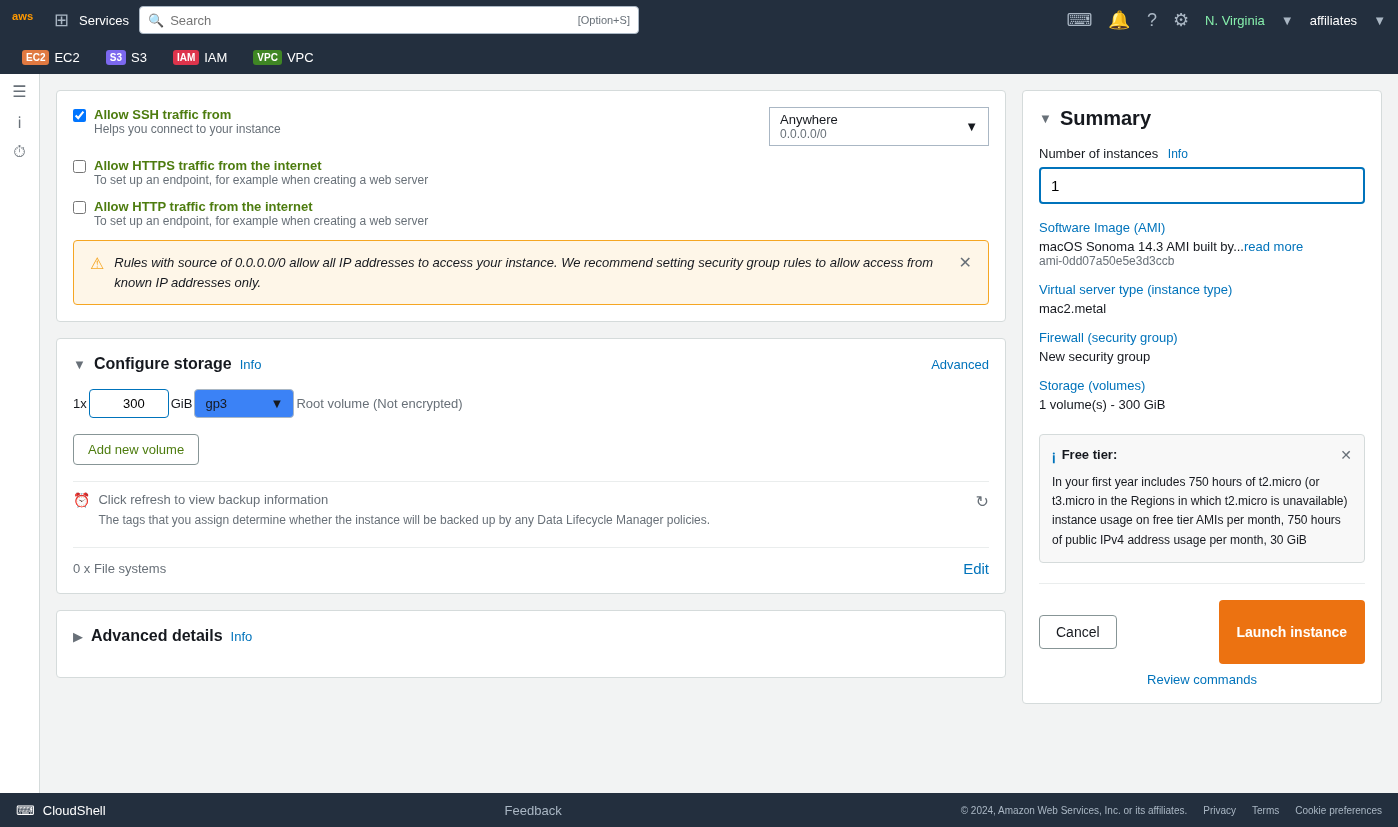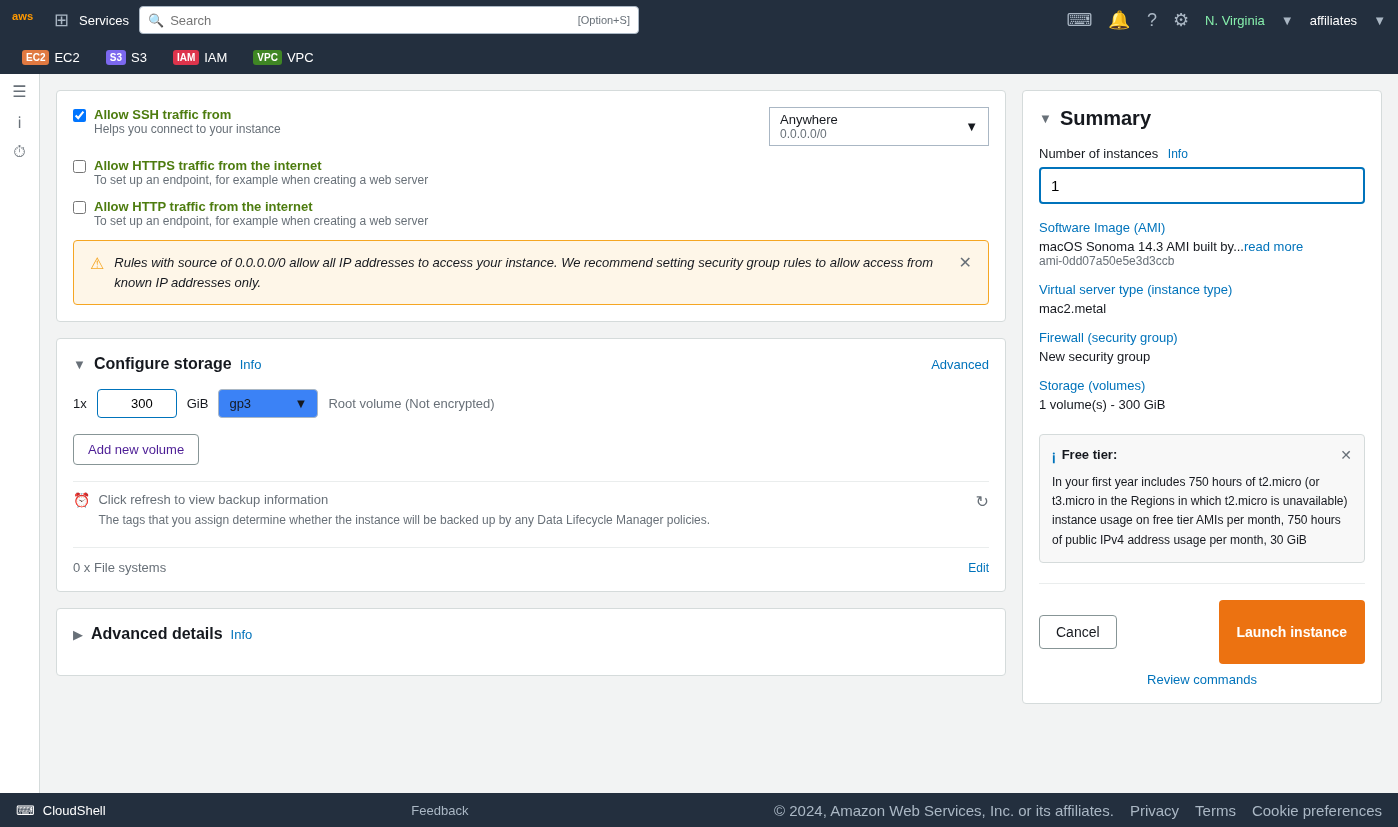--- a/index.html
+++ b/index.html
@@ -97,57 +97,57 @@
     
     .section-header {
       display: flex; align-items: center; gap: 8px; margin-bottom: 16px;
     }
     .section-title { font-size: 16px; font-weight: 600; color: #16191f; }
     .info-link { color: #0073bb; font-size: 13px; cursor: pointer; }
     .advanced-link { margin-left: auto; color: #0073bb; font-size: 13px; cursor: pointer; }
     .collapse-icon { color: #687078; cursor: pointer; }
 
     .storage-row {
-      display: flex; align-items: center; gap: 10px; margin-bottom: 16px; margin-top: 12px;
+      display: flex; align-items: center; gap: 2px; margin-bottom: 16px; margin-top: 12px;
     }
     .storage-multiplier { font-size: 13px; color: #16191f; }
     .storage-input {
       width: 80px; padding: 6px 23px; border: 1px solid #0073bb; border-radius: 4px;
       font-size: 13px; text-align: right;
     }
     .storage-unit { font-size: 13px; color: #16191f; }
     .storage-type-select {
       padding: 6px 10px; border: 1px solid #aab7c4; border-radius: 4px;
       font-size: 13px; background: #3b82f6; cursor: pointer; min-width: 100px;
       display: flex; align-items: center; justify-content: space-between; gap: 8px;
     }
     .storage-desc { font-size: 13px; color: #687078; }
 
     .add-volume-btn {
       padding: 7px 14px; border: 1px solid #879596; border-radius: 4px;
-      background: #fff; font-size: 13px; cursor: pointer; color: #4c1d95;
+      background: #fff; font-size: 13px; cursor: pointer; color: #4d7c0f;
       margin-bottom: 16px;
     }
 
     .backup-info {
       display: flex; align-items: flex-start; gap: 8px; padding: 10px 0;
       border-top: 1px solid #eaeded;
     }
     .backup-icon { color: #687078; font-size: 14px; }
     .backup-text { flex: 1; }
     .backup-title { font-size: 13px; color: #687078; }
     .backup-desc { font-size: 12px; color: #687078; margin-top: 4px; line-height: 1.5; }
     .refresh-icon { color: #687078; cursor: pointer; font-size: 16px; margin-left: auto; }
 
     .file-systems-row {
       display: flex; align-items: center; justify-content: space-between;
       padding-top: 12px; border-top: 1px solid #eaeded; margin-top: 8px;
     }
     .file-systems-text { font-size: 13px; color: #687078; }
-    .edit-link { color: #0073bb; font-size: 12px; cursor: pointer; }
+    .edit-link { color: #0073bb; font-size: 15px; cursor: pointer; }
 
     
     .advanced-header {
       display: flex; align-items: center; gap: 8px;
     }
     .expand-icon { color: #687078; cursor: pointer; }
 
     
     .summary-panel {
       width: 360px; min-width: 360px; background: #fff; border: 1px solid #d5dbdb;
@@ -221,21 +221,21 @@
     }
 
     
     .footer {
       display: flex; align-items: center; justify-content: space-between;
       background: #232f3e; height: 34px; padding: 0 16px;
       position: fixed; bottom: 0; left: 0; right: 0;
     }
     .footer-left { display: flex; align-items: center; gap: 8px; color: #fff; font-size: 13px; cursor: pointer; }
     .footer-feedback { color: #aab7c4; font-size: 13px; cursor: pointer; }
-    .footer-right { color: #aab7c4; font-size: 15px; display: flex; gap: 16px; }
+    .footer-right { color: #aab7c4; font-size: 10px; display: flex; gap: 16px; }
     .footer-link { color: #aab7c4; cursor: pointer; }
   </style>
 </head>
 <body>
 
 <nav class="top-nav">
   <div class="aws-logo">
     <svg viewBox="0 0 50 30" fill="none" xmlns="http://www.w3.org/2000/svg" width="40" height="24">
       <text x="0" y="20" font-size="14" fill="#ff9900" font-weight="bold" font-family="Arial">aws</text>
     </svg>

